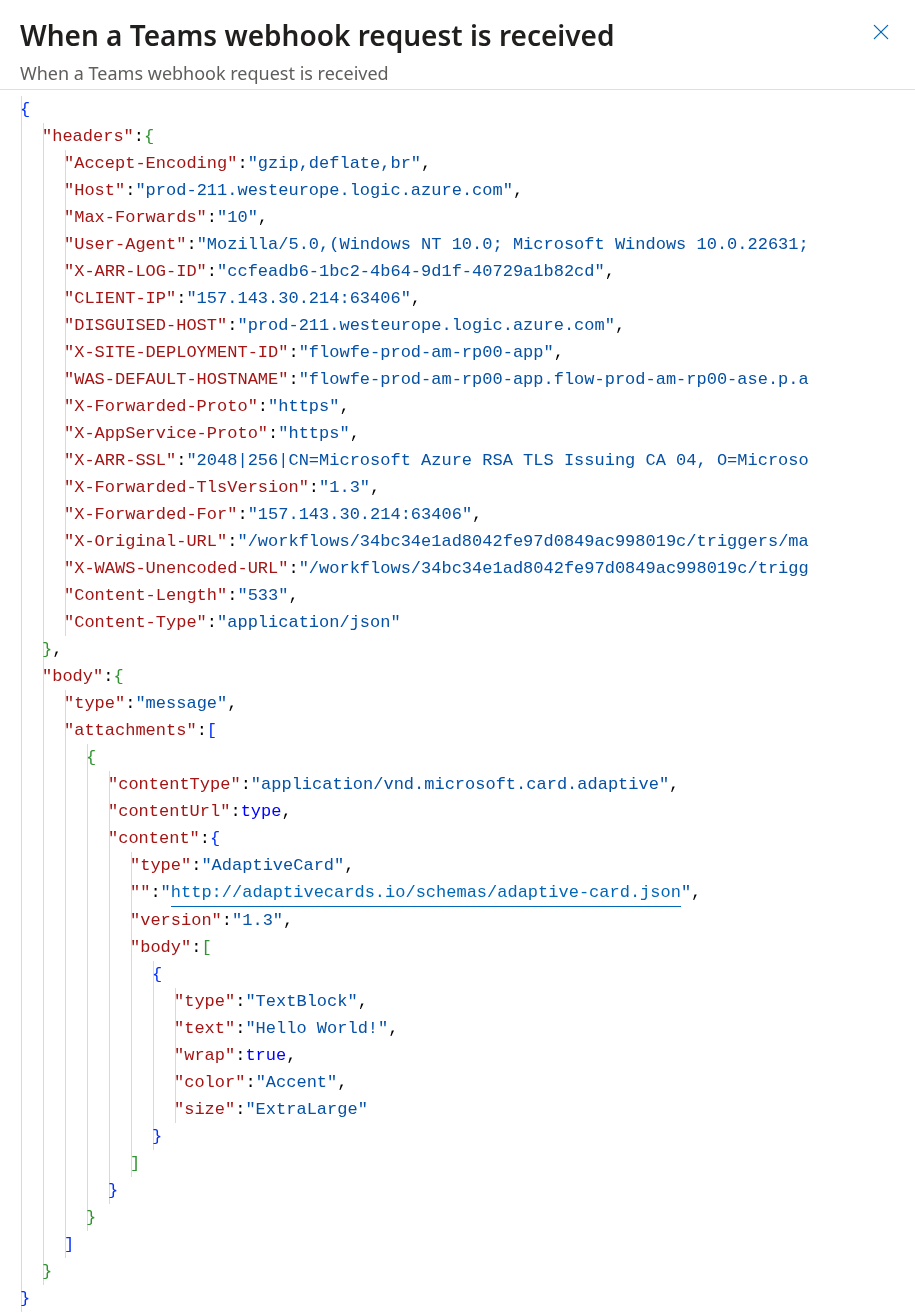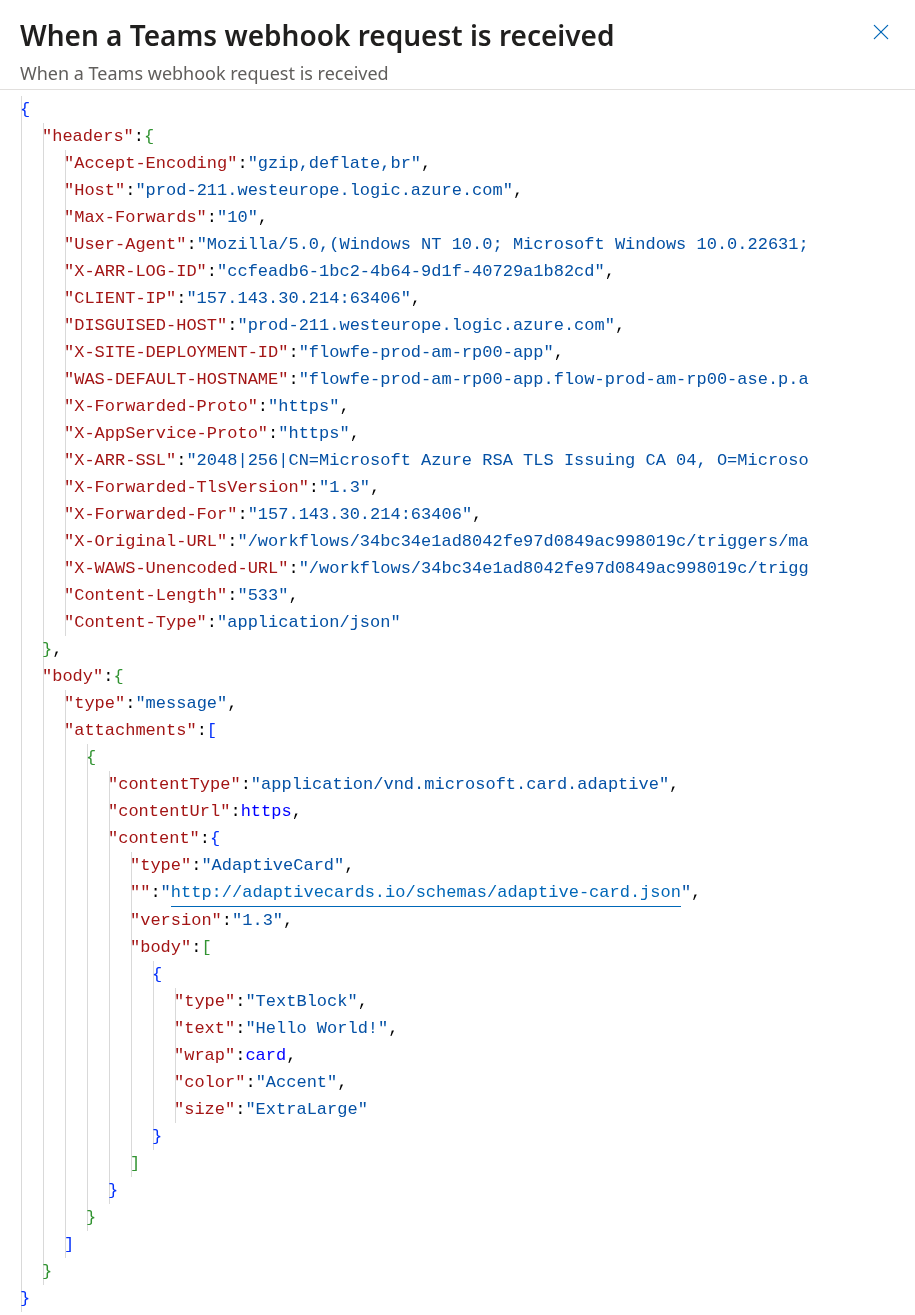--- a/index.html
+++ b/index.html
@@ -208,21 +208,21 @@
           <span class="guide" style="left: 45px;"></span>
           <span class="guide" style="left: 67px;"></span>
           <span class="guide" style="left: 89px;"></span>
         </span><span style="display: inline-block; width: 88px;"></span><span class="c tok-key">"contentType"</span><span class="c tok-punct">: </span><span class="c tok-str">"application/vnd.microsoft.card.adaptive"</span><span class="c tok-punct">,</span></div>
       <div class="ln"><span class="guides">
           <span class="guide" style="left: 1px;"></span>
           <span class="guide" style="left: 23px;"></span>
           <span class="guide" style="left: 45px;"></span>
           <span class="guide" style="left: 67px;"></span>
           <span class="guide" style="left: 89px;"></span>
-        </span><span style="display: inline-block; width: 88px;"></span><span class="c tok-key">"contentUrl"</span><span class="c tok-punct">: </span><span class="c tok-null">https</span><span class="c tok-punct">,</span></div>
+        </span><span style="display: inline-block; width: 88px;"></span><span class="c tok-key">"contentUrl"</span><span class="c tok-punct">: </span><span class="c tok-null">type</span><span class="c tok-punct">,</span></div>
       <div class="ln"><span class="guides">
           <span class="guide" style="left: 1px;"></span>
           <span class="guide" style="left: 23px;"></span>
           <span class="guide" style="left: 45px;"></span>
           <span class="guide" style="left: 67px;"></span>
           <span class="guide" style="left: 89px;"></span>
         </span><span style="display: inline-block; width: 88px;"></span><span class="c tok-key">"content"</span><span class="c tok-punct">: </span><span class="c tok-brace-blue">{</span></div>
       <div class="ln"><span class="guides">
           <span class="guide" style="left: 1px;"></span>
           <span class="guide" style="left: 23px;"></span>
@@ -286,21 +286,21 @@
         </span><span style="display: inline-block; width: 154px;"></span><span class="c tok-key">"text"</span><span class="c tok-punct">: </span><span class="c tok-str">"Hello World!"</span><span class="c tok-punct">,</span></div>
       <div class="ln"><span class="guides">
           <span class="guide" style="left: 1px;"></span>
           <span class="guide" style="left: 23px;"></span>
           <span class="guide" style="left: 45px;"></span>
           <span class="guide" style="left: 67px;"></span>
           <span class="guide" style="left: 89px;"></span>
           <span class="guide" style="left: 111px;"></span>
           <span class="guide" style="left: 133px;"></span>
           <span class="guide" style="left: 155px;"></span>
-        </span><span style="display: inline-block; width: 154px;"></span><span class="c tok-key">"wrap"</span><span class="c tok-punct">: </span><span class="c tok-bool">card</span><span class="c tok-punct">,</span></div>
+        </span><span style="display: inline-block; width: 154px;"></span><span class="c tok-key">"wrap"</span><span class="c tok-punct">: </span><span class="c tok-bool">true</span><span class="c tok-punct">,</span></div>
       <div class="ln"><span class="guides">
           <span class="guide" style="left: 1px;"></span>
           <span class="guide" style="left: 23px;"></span>
           <span class="guide" style="left: 45px;"></span>
           <span class="guide" style="left: 67px;"></span>
           <span class="guide" style="left: 89px;"></span>
           <span class="guide" style="left: 111px;"></span>
           <span class="guide" style="left: 133px;"></span>
           <span class="guide" style="left: 155px;"></span>
         </span><span style="display: inline-block; width: 154px;"></span><span class="c tok-key">"color"</span><span class="c tok-punct">: </span><span class="c tok-str">"Accent"</span><span class="c tok-punct">,</span></div>

